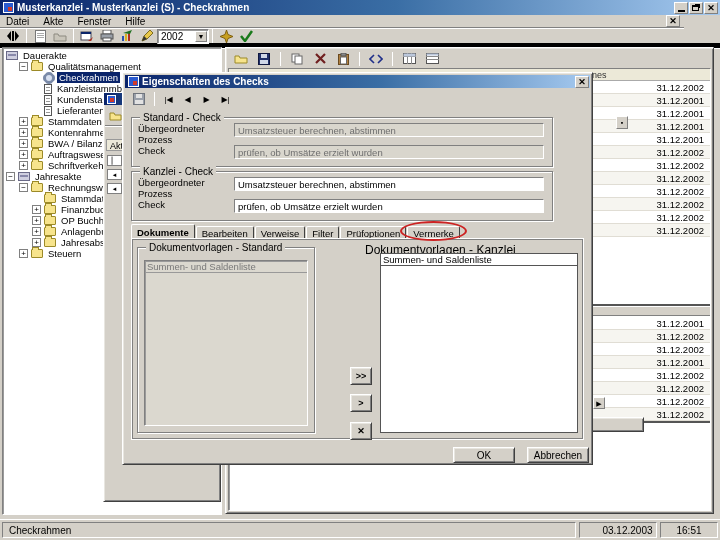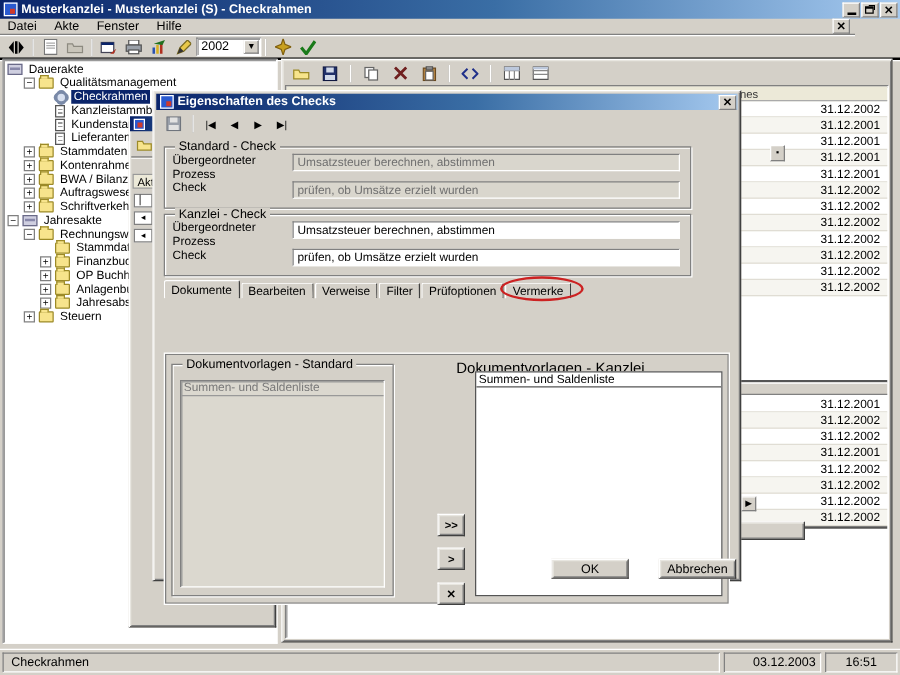--- a/index.html
+++ b/index.html
@@ -29,21 +29,21 @@
   .winbtn { width:14px; height:12px; display:flex; align-items:center; justify-content:center;
             font-size:9px; font-weight:bold; color:#000; margin-left:1px; }
   .glyph-min { width:7px; height:2px; background:#000; margin-top:6px; }
   .glyph-restore { width:7px; height:6px; border:1px solid #000; border-top-width:2px; box-shadow:2px -2px 0 -1px #000; margin-left:-1px;}
 
   
   #menubar { left:0; top:15px; width:684px; height:13px; display:flex; align-items:flex-end; gap:14px; padding-left:6px;
              border-bottom:1px solid #808080; box-shadow:0 1px 0 #fff; }
   .menu-item { font-size:10px; }
   #toolbar { left:0; top:29px; width:720px; height:19px; display:flex; align-items:center; gap:0; padding-left:3px;
-             border-bottom:2px solid #000000; box-shadow:0 1px 0 #fff; }
+             border-bottom:5px solid #000000; box-shadow:0 1px 0 #fff; }
   .tb-sep { width:1px; height:14px; background:#808080; border-right:1px solid #fff; margin:0 3px; }
   .tb-btn { width:20px; height:16px; display:flex; align-items:center; justify-content:center; }
   .combo { width:52px; height:15px; background:#fff; display:flex; align-items:center; font-size:10px; padding-left:3px; position:relative; }
   .combo .drop { position:absolute; right:1px; top:1px; bottom:1px; width:12px; display:flex; align-items:center; justify-content:center; font-size:7px; }
 
   
   #tree-panel { left:2px; top:47px; width:220px; height:468px; background:#fff; overflow:hidden; }
   .tree-row { position:absolute; left:0; height:11px; width:260px; display:flex; align-items:center; font-size:9.5px; white-space:nowrap; }
   .expando { width:9px; height:9px; border:1px solid #808080; background:#fff; font-size:8px; line-height:7px;
              text-align:center; margin-right:3px; flex:0 0 auto; color:#000; }
@@ -90,23 +90,23 @@
              background:#d4d0c8; border:1px solid #d4d0c8; }
   .dlg-group { position:absolute; left:8px; width:422px; height:50px; }
   .dlg-row { position:absolute; left:6px; right:8px; height:14px; display:flex; }
   .dlg-row .lbl { width:96px; font-size:9.5px; flex:0 0 auto; }
   .dlg-row .val { flex:1; height:14px; font-size:9.5px; padding:1px 3px; white-space:nowrap; overflow:hidden; }
   .val.disabled { background:#d9d6cd; color:#6f6f6f; }
 
   #tabbar { position:absolute; left:8px; top:151px; height:15px; display:flex; align-items:flex-end; }
   .tab { border:1px solid; border-color:#fff #404040 #d4d0c8 #fff; background:#d4d0c8; height:13px;
          padding:1px 5px 0 5px; font-size:9.5px; border-radius:2px 2px 0 0; margin-right:1px; white-space:nowrap; }
-  .tab.active { height:15px; font-weight:normal; border-bottom-color:#d4d0c8; padding-top:2px; }
+  .tab.active { height:15px; font-weight:bold; border-bottom-color:#d4d0c8; padding-top:2px; }
   #tab-frame { position:absolute; left:8px; top:165px; width:453px; height:202px;
-               border:1px solid #fff; box-shadow:0 0 0 1px #808080 inset; background:#d4d0c8;margin-top:44px; }
+               border:1px solid #fff; box-shadow:0 0 0 1px #808080 inset; background:#d4d0c8; }
 
   #left-group { position:absolute; left:5px; top:8px; width:178px; height:186px; }
   #left-listbox { position:absolute; left:6px; top:12px; width:164px; height:166px; background:#dbd8cf; overflow:hidden; }
   #right-label { position:absolute; left:233px; top:4px; font-size:12px; }
   #right-listbox { position:absolute; left:248px; top:14px; width:198px; height:180px; background:#fff; overflow:hidden; }
   .list-item { height:12px; font-size:9.5px; padding:0 2px; border-bottom:1px solid #555; white-space:nowrap; }
   .list-item.dim { color:#787878; border-bottom-color:#999; }
 
   .xfer-btn { position:absolute; left:218px; width:22px; height:18px; display:flex; align-items:center; justify-content:center; font-size:9px; font-weight:bold; }
 
@@ -517,21 +517,21 @@
     </div>
     <span class="xfer-btn raised" style="top:128px;">&gt;&gt;</span>
     <span class="xfer-btn raised" style="top:155px;">&gt;</span>
     <span class="xfer-btn raised" style="top:183px;">✕</span>
     <span id="right-label">Dokumentvorlagen - Kanzlei</span>
     <div class="field" id="right-listbox" style="padding:0;border-color:#555;">
         <div class="list-item">Summen- und Saldenliste</div>
       </div>
   </div>
 
-  <span class="dlg-btn raised" style="left:318px;top:374px;">OK</span>
+  <span class="dlg-btn raised" style="left:330px;top:374px;">OK</span>
   <span class="dlg-btn raised" style="left:404px;top:374px;">Abbrechen</span>
 
   <div id="ellipse" style="left: 277px; top: 148px; width: 67px; height: 20px;"></div>
 </div>
 
 <div class="abs" id="statusbar">
   <span class="status-pane" style="flex:1;">Checkrahmen</span>
   <span class="status-pane" style="width:78px;justify-content:center;padding-left:25px;">03.12.2003</span>
   <span class="status-pane" style="width:58px;justify-content:center;text-align:right;">16:51</span>
 </div>

